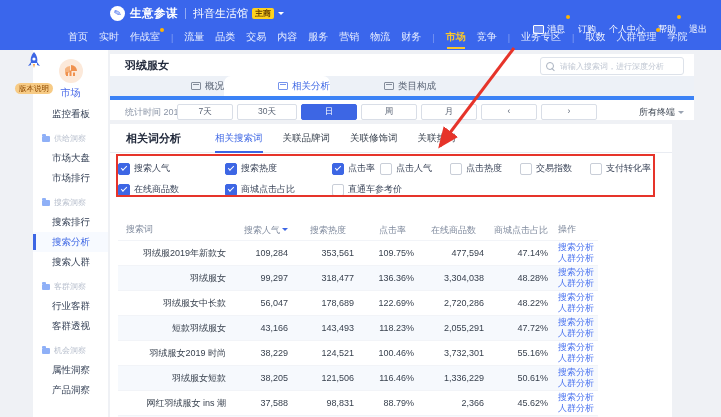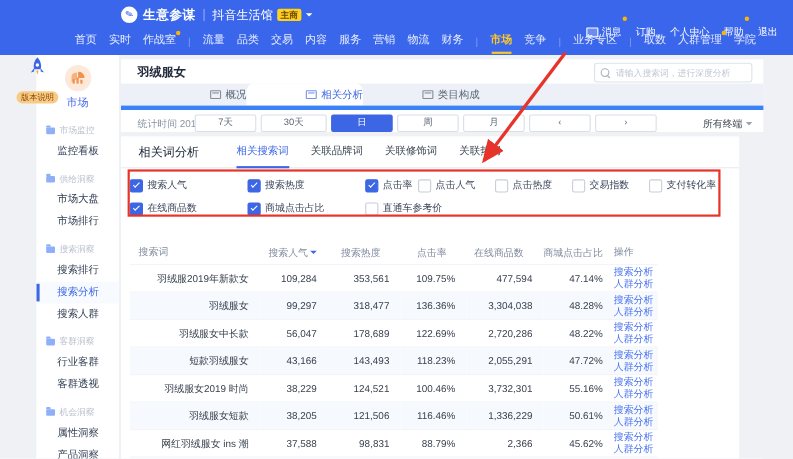--- a/index.html
+++ b/index.html
@@ -55,21 +55,21 @@
   .tabicon::after{content:"";position:absolute;left:1px;right:1px;top:1px;height:1px;background:currentColor}
   .ct-stat{height:24px;display:flex;align-items:center;padding:0 10px 0 15px;font-size:9px;color:#8A94A6;border-top:4px solid #3b82f6;position:relative}
   .ranges{position:absolute;right:10px;top:0;height:24px;display:flex;align-items:center;gap:4px}
   .rbtn{min-width:14px;padding:0 20px;height:14px;line-height:13px;border:1px solid #D9DEE7;border-radius:2px;background:#fff;color:#5A6475;font-size:8.5px;text-align:center;cursor:pointer;white-space:nowrap}
   .rbtn.active{background:#3D66E4;border-color:#3D66E4;color:#fff}
   .terminal{margin-left:38px;color:#39424F;font-size:9px;display:flex;align-items:center;gap:3px;cursor:pointer}
   .tcaret{width:0;height:0;border:3px solid transparent;border-top-color:#9AA3B2;margin-top:3px}
   
   .card-main{position:absolute;left:110px;top:124px;width:562px;height:293px;background:#fff;z-index:2}
   .cm-head{height:28px;display:flex;align-items:center;padding-left:16px;border-bottom:1px solid #E9ECF2}
-  .cm-title{font-size:11px;font-weight:normal;color:#21293B;margin-right:34px}
+  .cm-title{font-size:11px;font-weight:bold;color:#21293B;margin-right:34px}
   .cm-tabs{display:flex;gap:20px;height:28px;align-items:center;font-size:9.5px;color:#39424F}
   .cm-tab{position:relative;height:28px;line-height:28px;cursor:pointer;white-space:nowrap}
   .cm-tab.active{color:#3D66E4}
   .cm-tab.active::after{content:"";position:absolute;left:0;right:0;bottom:-1px;height:2px;background:#3D66E4}
   .filters{padding:9px 0 0 8px;height:65px;box-sizing:border-box}
   .frow{display:flex;margin-bottom:8px}
   .fitem{display:flex;align-items:center;gap:4px;font-size:9px;color:#3B4559;cursor:pointer;white-space:nowrap}
   .frow1 .fitem:nth-child(-n+2){width:107px}
   .frow1 .fitem:nth-child(3){width:48px}
   .frow1 .fitem:nth-child(n+4){width:70px}
@@ -173,24 +173,20 @@
         <path d="M6 6 L6 0 A6 6 0 0 1 12 6 Z" fill="#F0914E"></path>
         <path d="M6 6 L0.8 9 A6 6 0 0 1 6 0 Z" fill="#F6B37E" transform="translate(-1,1)"></path>
         <rect x="1" y="7" width="2" height="4" fill="#F0914E"></rect>
           <rect x="4.5" y="5.5" width="2" height="5.5" fill="#F0914E"></rect>
           <rect x="8" y="7.5" width="2" height="3.5" fill="#F0914E"></rect>
       </svg>
     </span>
     <div class="module-label">市场</div>
   </div>
   <div id="sidebar-groups">
-      <div class="sb-group-h">
-        <span class="folder"></span>
-        <span>市场监控</span>
-      </div>
       <div class="sb-item">监控看板</div>
       <div class="sb-group-h">
         <span class="folder"></span>
         <span>供给洞察</span>
       </div>
       <div class="sb-item">市场大盘</div>
       <div class="sb-item">市场排行</div>
       <div class="sb-group-h">
         <span class="folder"></span>
         <span>搜索洞察</span>

